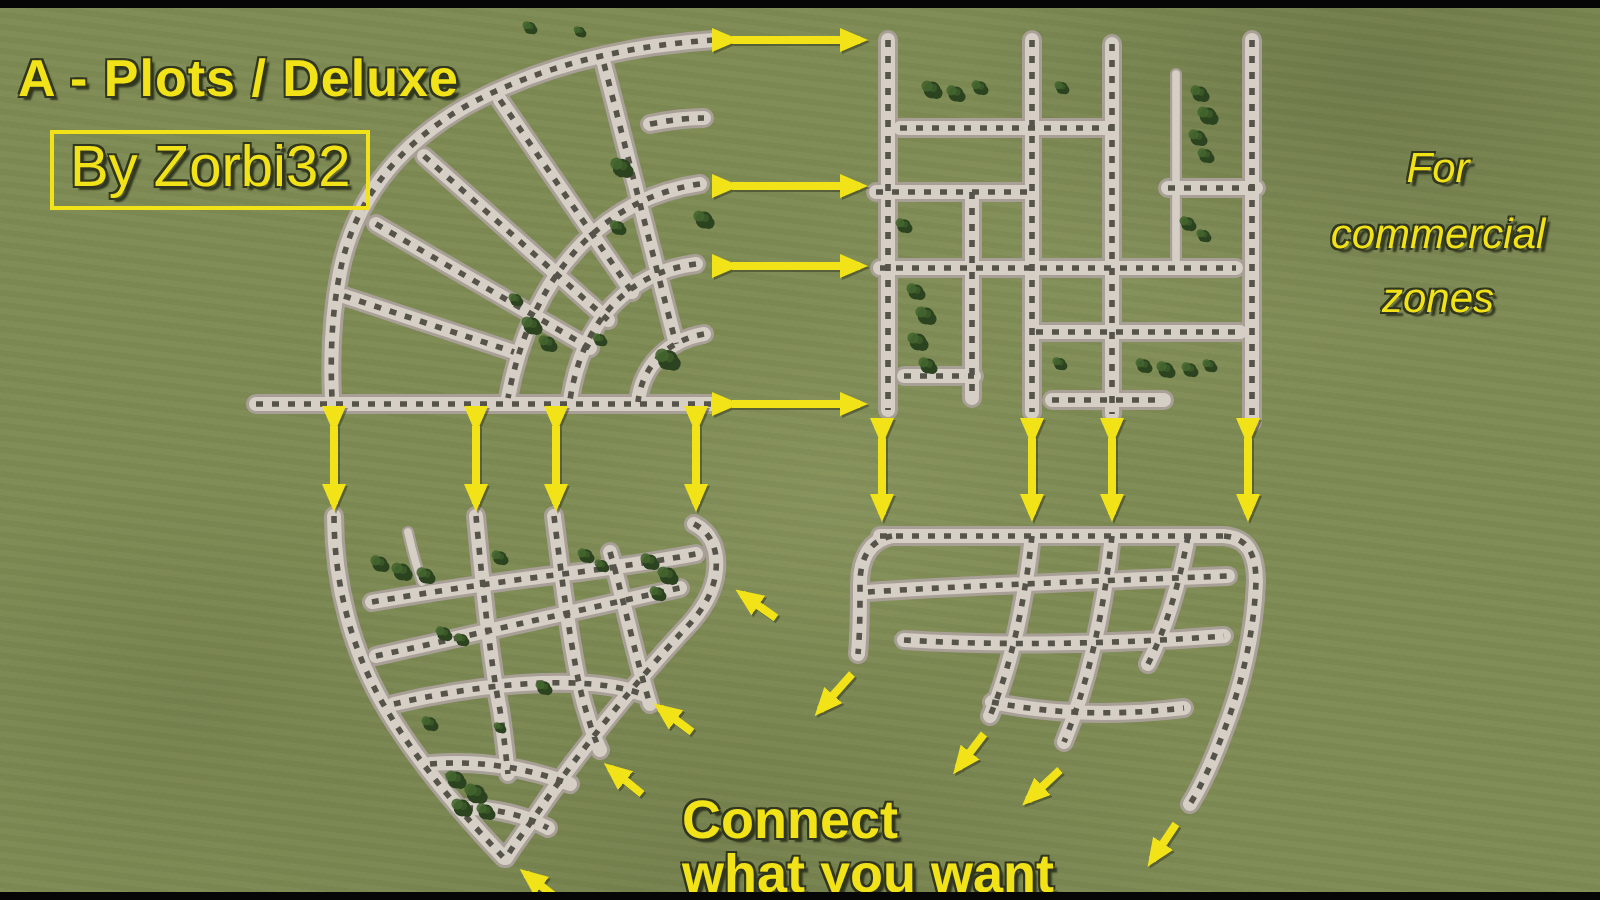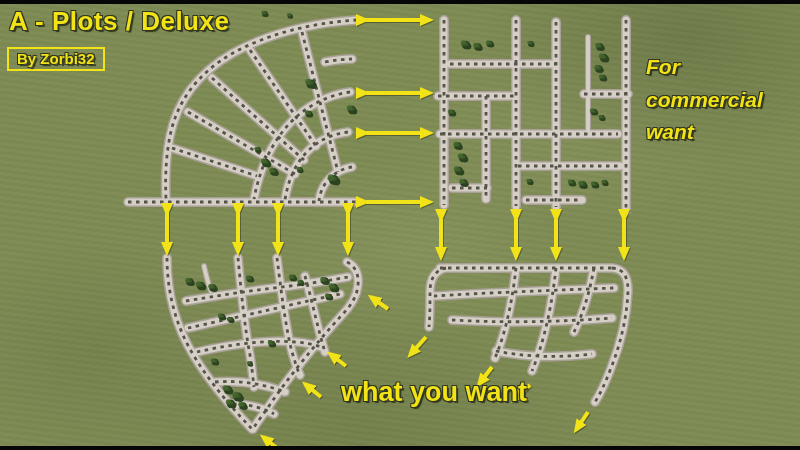--- a/index.html
+++ b/index.html
@@ -21,26 +21,26 @@
   .casing{fill:none;stroke:var(--road-edge,#a8a096);stroke-width:10;stroke-linecap:round;stroke-linejoin:round}
   .surface{fill:none;stroke:var(--road-surface,#d6cfc6);stroke-width:7;stroke-linecap:round;stroke-linejoin:round}
   .marks{fill:none;stroke:var(--road-marks,#3f3d35);stroke-width:2.8;stroke-linecap:butt;
          stroke-dasharray:3.5 4.5;opacity:.85}
   .casing.alley{stroke-width:6}.surface.alley{stroke-width:3.8}
   .arrows{filter:drop-shadow(1px 1px 0 rgba(40,45,22,.45));}
   .arrow{stroke:var(--yellow,#f2e318);stroke-width:4;fill:none;}
   .ah{fill:var(--yellow,#f2e318);}
   .label{position:absolute;color:var(--yellow,#f2e318);z-index:5;
     text-shadow:-1px -1px 0 var(--shadow,#31361f),1px -1px 0 var(--shadow,#31361f),
-                -1px 1px 0 var(--shadow,#31361f),2px 2px 1px var(--shadow,#31361f);}
+                -1px 1px 0 var(--shadow,#31361f),2px 2px 1px var(--shadow,#31361f);margin-top:18px;}
   .title{left:9px;top:6px;font-size:26px;font-weight:bold;letter-spacing:.5px;}
-  .byline{left:7px;top:47px;font-size:15px;font-weight:bold;border:2px solid var(--yellow,#f2e318);
+  .byline{left:25px;top:47px;font-size:29px;font-weight:normal;border:2px solid var(--yellow,#f2e318);
           padding:1px 8px 2px 8px;box-shadow:1px 1px 0 rgba(40,45,22,.4;)}
-  .note{left:646px;top:51px;width:146px;text-align:left;font-size:21px;font-style:italic;
-        font-weight:bold;line-height:32.5px;}
+  .note{left:646px;top:51px;width:146px;text-align:center;font-size:21px;font-style:italic;
+        font-weight:normal;line-height:32.5px;}
   .connect{left:341px;top:379px;font-size:27px;font-weight:bold;line-height:27px;}
 </style>
 </head>
 <body>
 
 <div class="stage">
   <div class="bar top"></div>
   <div class="bar bottom"></div>
 
   <svg class="map" width="800" height="450" viewBox="0 0 800 450">
@@ -199,19 +199,20 @@
       <line class="arrow" x1="588" y1="412" x2="576" y2="430" marker-end="url(#ah)"></line>
     </g>
   </svg>
 
   <div class="label title">A - Plots / Deluxe</div>
   <div class="label byline">By Zorbi32</div>
 
   <div class="label note">
     <div>For</div>
     <div>commercial</div>
-    <div>want</div>
+    <div>zones</div>
   </div>
 
   <div class="label connect">
+    <div>Connect</div>
     <div>what you want</div>
   </div>
 </div>
 
 </body></html>

